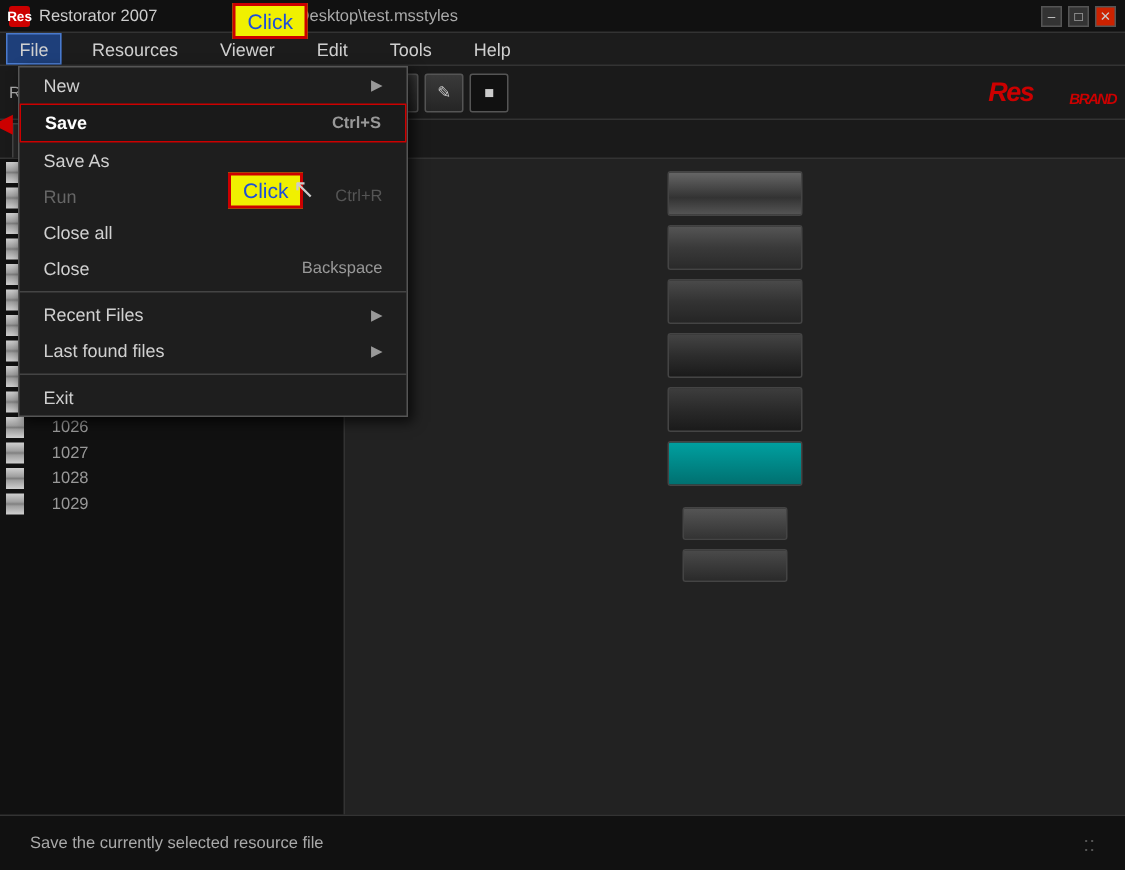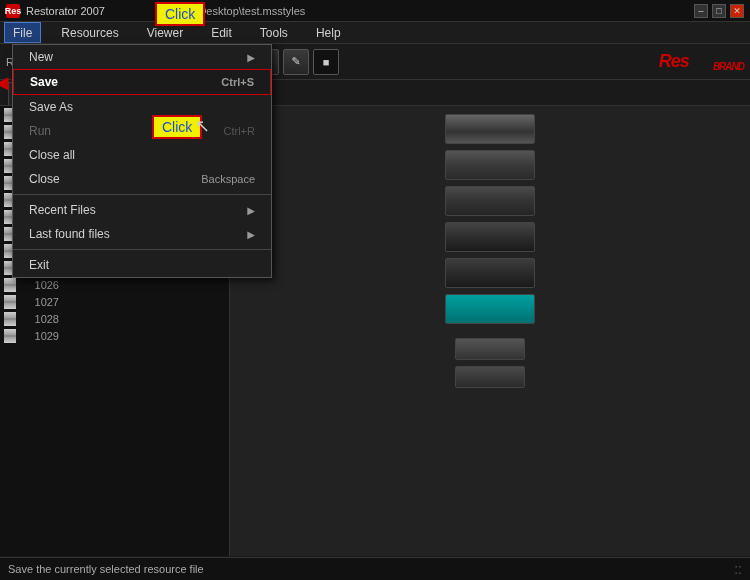--- a/index.html
+++ b/index.html
@@ -220,24 +220,24 @@
       background: linear-gradient(to bottom, #00a0a0 0%, #007070 100%);
     }
     .preview-thumb.small {
       width: 70px;
       height: 22px;
     }
 
     
     #status-bar {
       background: #111;
-      height: 23px;
-      display: flex;
-      align-items: center;
-      padding: 0 8px;
+      height: 37px;
+      display: flex;
+      align-items: center;
+      padding: 0 20px;
       border-top: 1px solid #333;
       font-size: 11px;
       color: #aaa;
       position: absolute;
       bottom: 0;
       left: 0;
       right: 0;
     }
     #status-dots {
       margin-left: auto;

